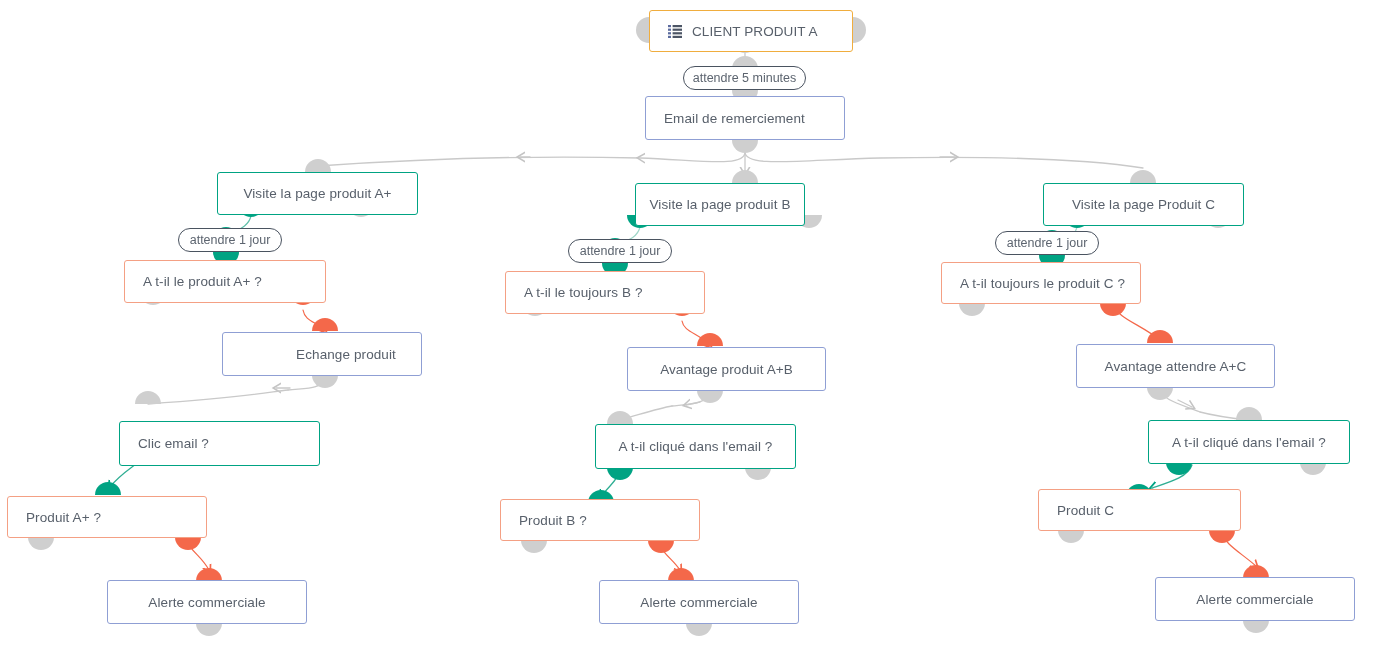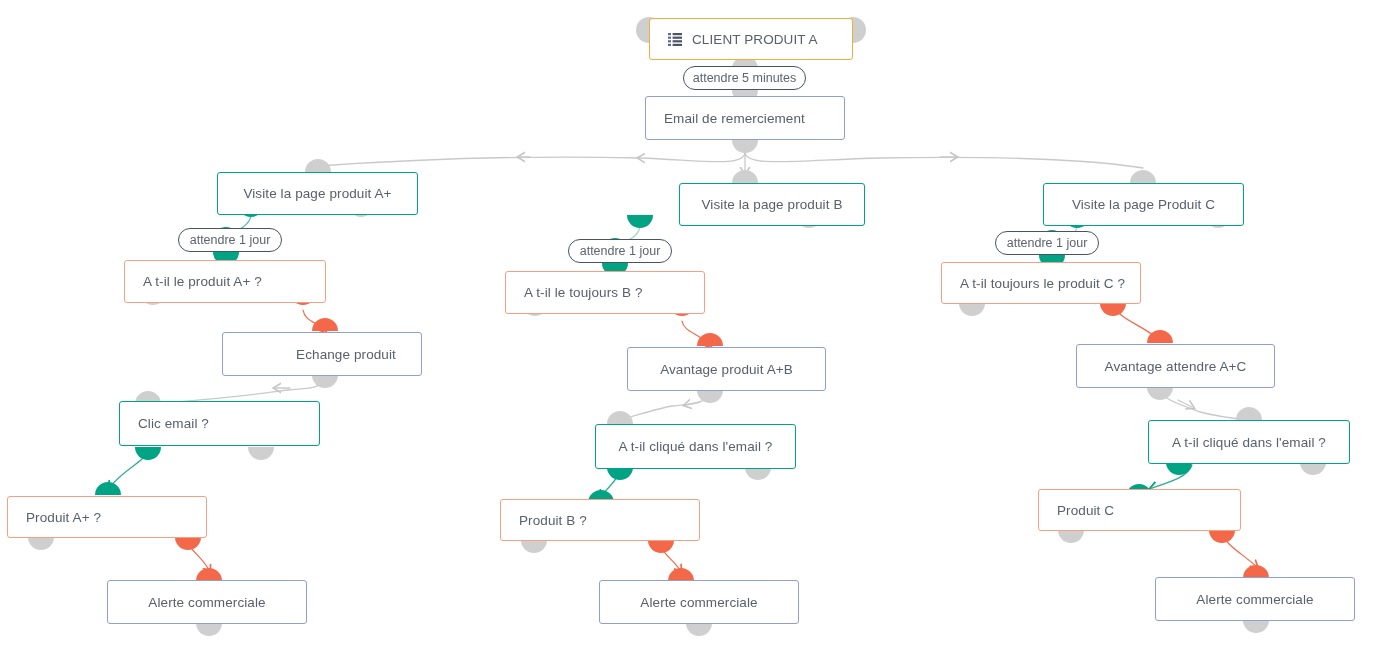--- a/index.html
+++ b/index.html
@@ -217,21 +217,21 @@
   <div class="handle bottom gray" style="left:1147px; top:387px;"></div>
   <div class="handle top gray" style="left:1236px; top:407px;"></div>
   <div class="handle bottom teal" style="left:1166px; top:462px;"></div>
   <div class="handle bottom gray" style="left:1300px; top:462px;"></div>
   <div class="handle top teal" style="left:1126px; top:484px;"></div>
   <div class="handle bottom gray" style="left:1058px; top:530px;"></div>
   <div class="handle bottom orange" style="left:1209px; top:530px;"></div>
   <div class="handle top orange" style="left:1243px; top:565px;"></div>
   <div class="handle bottom gray" style="left:1243px; top:620px;"></div>
 
-  <div class="node entry" style="left:649px; top:18px; width:204px; height:42px;">
+  <div class="node entry" style="left:649px; top:10px; width:204px; height:42px;">
     <svg class="entry-icon" viewBox="0 0 14 13">
       <rect x="0" y="0" width="3" height="2.2" fill="#5b6b9e"></rect>
       <rect x="4.6" y="0" width="9.4" height="2.2" fill="#4c5565"></rect>
       <rect x="0" y="3.6" width="3" height="2.2" fill="#5b6b9e"></rect>
       <rect x="4.6" y="3.6" width="9.4" height="2.2" fill="#4c5565"></rect>
       <rect x="0" y="7.2" width="3" height="2.2" fill="#5b6b9e"></rect>
       <rect x="4.6" y="7.2" width="9.4" height="2.2" fill="#4c5565"></rect>
       <rect x="0" y="10.8" width="3" height="2.2" fill="#5b6b9e"></rect>
       <rect x="4.6" y="10.8" width="9.4" height="2.2" fill="#4c5565"></rect>
     </svg>
@@ -251,31 +251,31 @@
   </div>
   <div class="pill" style="left:178px; top:228px; width:104px;">
     <span>attendre 1 jour</span>
   </div>
   <div class="node cond" style="left:124px; top:260px; width:202px; height:43px;">
     <span class="label">A t-il le produit A+ ?</span>
   </div>
   <div class="node action centered" style="left:222px; top:332px; width:200px; height:44px;padding-left:48px;">
     <span class="label">Echange produit</span>
   </div>
-  <div class="node visit" style="left:119px; top:401px; width:201px; height:45px;">
+  <div class="node visit" style="left:119px; top:421px; width:201px; height:45px;">
     <span class="label">Clic email ?</span>
   </div>
   <div class="node cond" style="left:7px; top:496px; width:200px; height:42px;">
     <span class="label">Produit A+ ?</span>
   </div>
   <div class="node action centered" style="left:107px; top:580px; width:200px; height:44px;">
     <span class="label">Alerte commerciale</span>
   </div>
 
-  <div class="node visit centered" style="left:635px; top:183px; width:186px; height:43px;margin-left:44px;">
+  <div class="node visit centered" style="left:635px; top:183px; width:170px; height:43px;">
     <span class="label">Visite la page produit B</span>
   </div>
   <div class="pill" style="left:568px; top:239px; width:104px;">
     <span>attendre 1 jour</span>
   </div>
   <div class="node cond" style="left:505px; top:271px; width:200px; height:43px;">
     <span class="label">A t-il le toujours B ?</span>
   </div>
   <div class="node action centered" style="left:627px; top:347px; width:199px; height:44px;">
     <span class="label">Avantage produit A+B</span>

